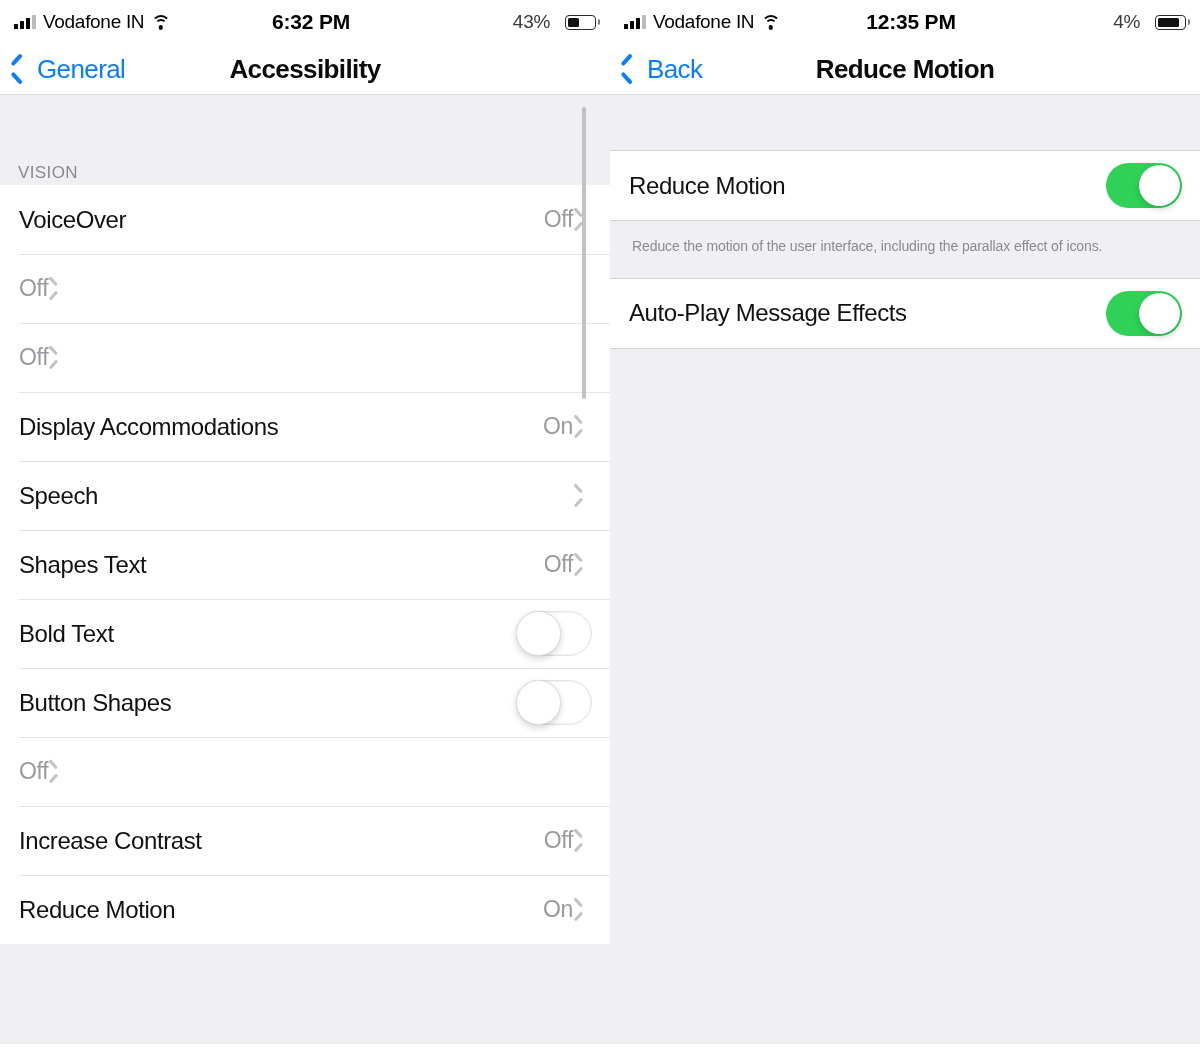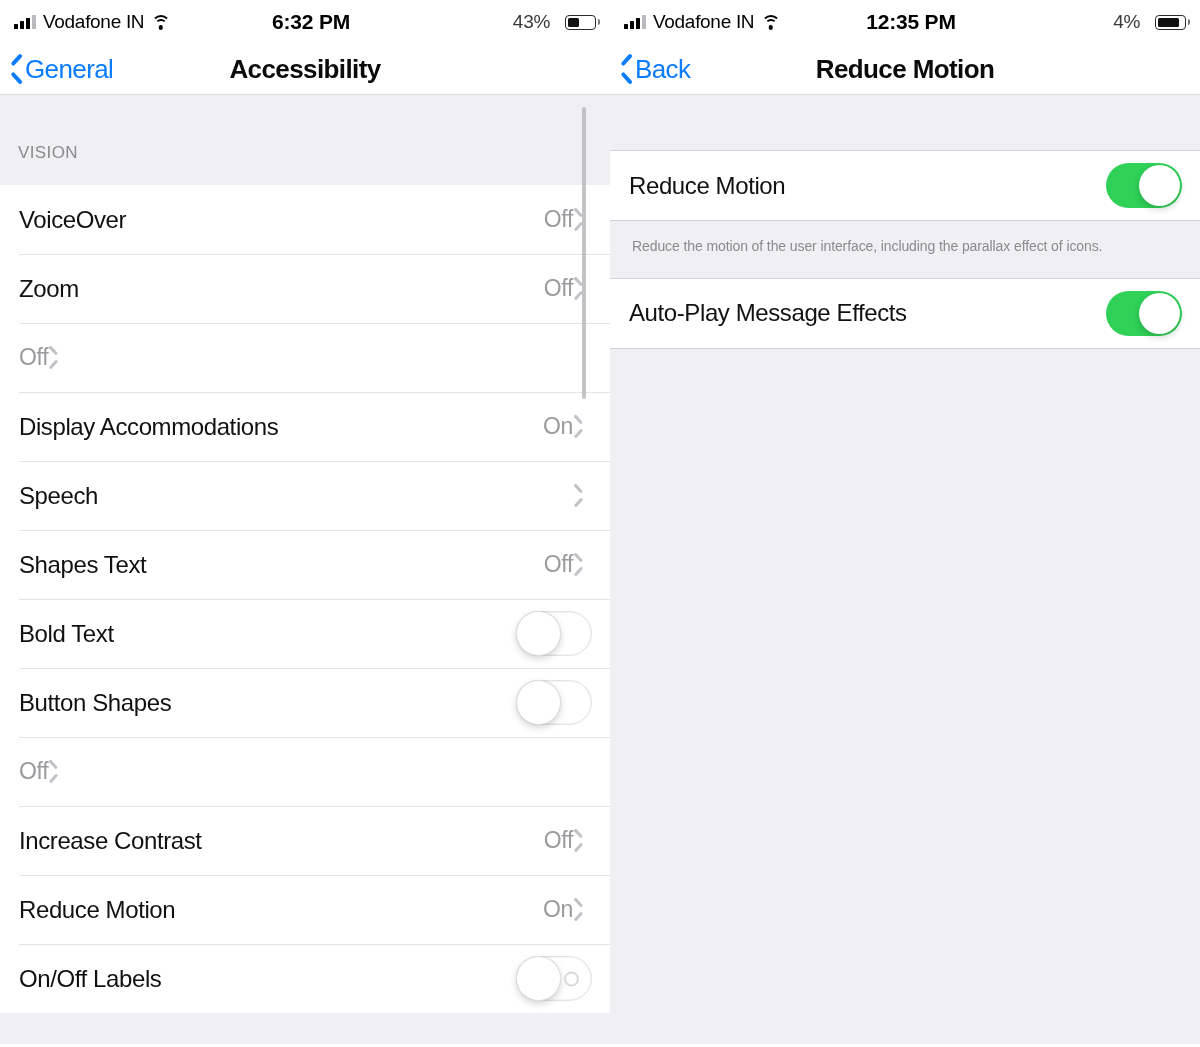--- a/index.html
+++ b/index.html
@@ -44,34 +44,34 @@
   .battery .shell { position: absolute; inset: 0; border: 1.6px solid #2b2b2b; border-radius: 4px; }
   .battery .fill { position: absolute; top: 3px; left: 3px; bottom: 3px; background: #111; border-radius: 1.5px; }
   .battery .nub { position: absolute; right: -4px; top: 4.5px; width: 2.5px; height: 6px; background: #7a7a7a; border-radius: 0 2px 2px 0; }
 
   
   .navbar {
     height: 51px; position: relative; background: #ffffff;
     border-bottom: 1px solid #d9d9de;
     display: flex; align-items: center;
   }
-  .nav-back { position: absolute; left: 10px; display: flex; align-items: center; gap: 0; cursor: pointer; }
+  .nav-back { position: absolute; left: 10px; display: flex; align-items: center; gap: 12px; cursor: pointer; }
   .chev-back { width: 15px; height: 26px; position: relative; }
   .chev-back:before, .chev-back:after {
     content: ""; position: absolute; left: 2px; width: 14px; height: 4px;
     background: #0a7cff; border-radius: 2px;
   }
   .chev-back:before { top: 7px; transform: rotate(-48deg); transform-origin: left center; }
   .chev-back:after  { top: 15px; transform: rotate(48deg); transform-origin: left center; }
   .nav-back-label { font-size: 26px; color: #0a7cff; letter-spacing: -0.6px; }
   .nav-title { position: absolute; left: 0; right: 0; text-align: center; font-size: 26px; font-weight: bold; color: #0b0b0b; letter-spacing: -0.6px; }
 
   
   .content { position: relative; background: #efeff4; height: calc(1047px - 95px); overflow: hidden; }
-  .section-header { height: 90px; background: #efeff4; display: flex; align-items: flex-end; padding: 0 0 22px 18px; }
+  .section-header { height: 90px; background: #efeff4; display: flex; align-items: flex-end; padding: 0 0 2px 18px; }
   .section-header span { font-size: 17px; color: #8a8a8f; letter-spacing: 0.4px; }
   .spacer-gray { background: #efeff4; }
   .group { background: #ffffff; }
 
   .row {
     position: relative; height: 69px; background: #ffffff;
     display: flex; align-items: center; padding-left: 19px; padding-right: 18px;
     cursor: pointer;
   }
   .row + .row:before {
@@ -161,21 +161,20 @@
       <div class="section-header">
         <span>VISION</span>
       </div>
       <div class="group" id="left-rows">
           <div class="row">
             <span class="label">VoiceOver</span>
             <span class="value">Off</span>
             <span class="chev-right"></span>
           </div>
           <div class="row">
-            <span class="label">Zoom</span>
             <span class="value">Off</span>
             <span class="chev-right"></span>
           </div>
           <div class="row">
             <span class="value">Off</span>
             <span class="chev-right"></span>
           </div>
           <div class="row">
             <span class="label">Display Accommodations</span>
             <span class="value">On</span>
@@ -209,27 +208,20 @@
           </div>
           <div class="row">
             <span class="label">Increase Contrast</span>
             <span class="value">Off</span>
             <span class="chev-right"></span>
           </div>
           <div class="row">
             <span class="label">Reduce Motion</span>
             <span class="value">On</span>
             <span class="chev-right"></span>
-          </div>
-          <div class="row">
-            <span class="label">On/Off Labels</span>
-            <span class="switch off">
-              <span class="knob"></span>
-              <span class="olabel"></span>
-            </span>
           </div>
         </div>
       <div class="spacer-gray" style="height:200px"></div>
       <div class="scrollbar"></div>
     </div>
   </div>
 
   <div class="phone right">
 
     <div class="statusbar">

